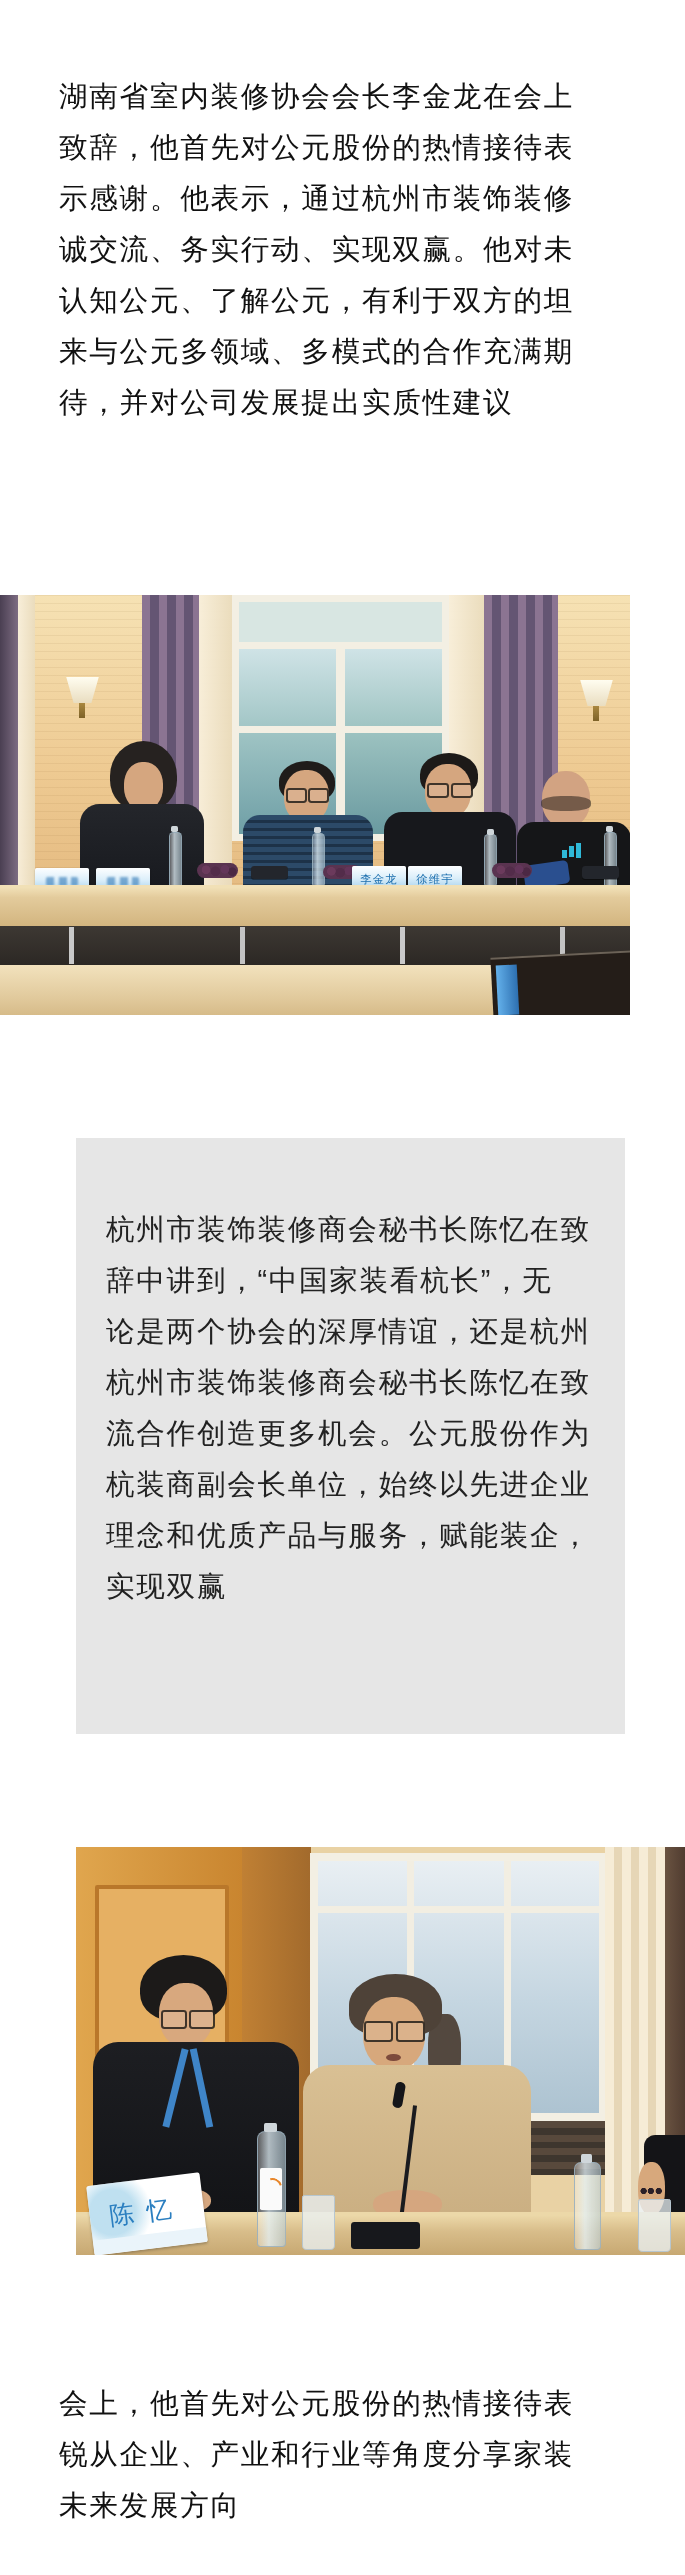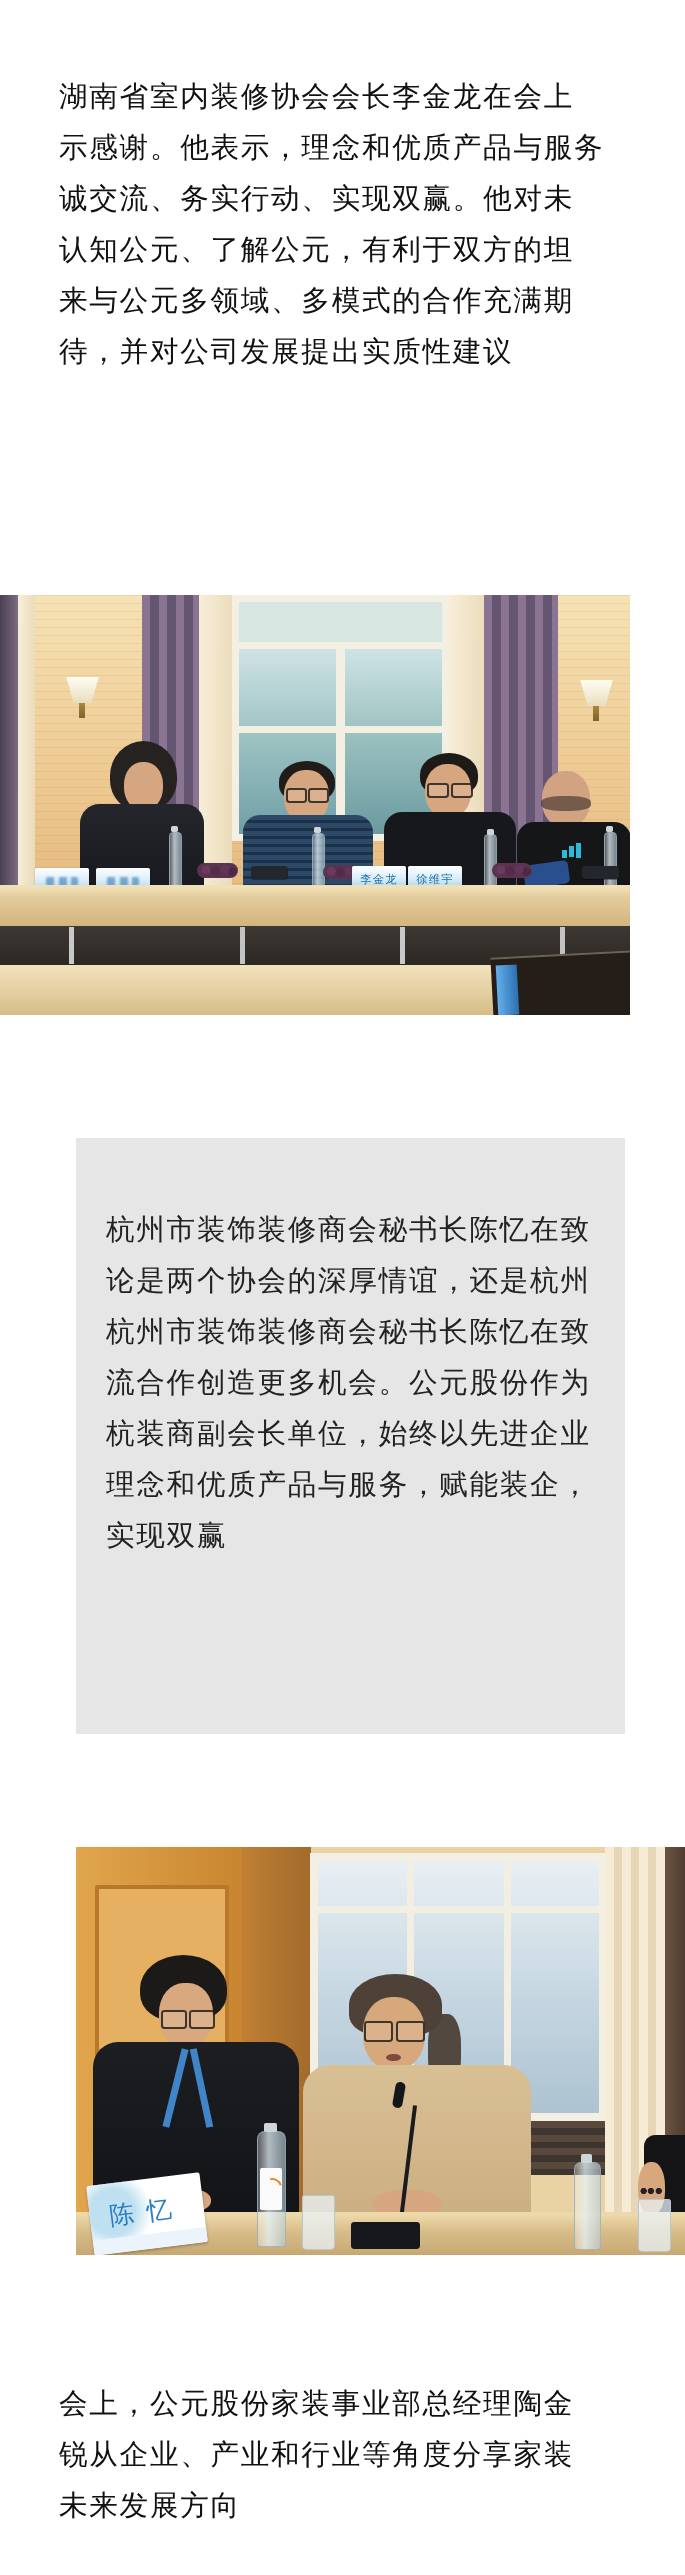--- a/index.html
+++ b/index.html
@@ -42,21 +42,22 @@
   .skin{background:#d5a67f;}
   .glasses{border:2.3px solid rgba(35,30,25,.85);border-radius:3.4px;background:rgba(255,255,255,.12);}
 </style>
 </head>
 <body>
 
 <div class="canvas">
 
   <section class="para" style="left:59px;top:71px;">
     <div class="line">湖南省室内装修协会会长李金龙在会上</div>
-    <div class="line">示感谢。他表示，理念和优质产品与服务</div>
+    <div class="line">致辞，他首先对公元股份的热情接待表</div>
+    <div class="line">示感谢。他表示，通过杭州市装饰装修</div>
     <div class="line">诚交流、务实行动、实现双赢。他对未</div>
     <div class="line">认知公元、了解公元，有利于双方的坦</div>
     <div class="line">来与公元多领域、多模式的合作充满期</div>
     <div class="line">待，并对公司发展提出实质性建议</div>
   </section>
 
   <figure class="photo" id="photo1" style="margin:0;">
     <div class="abs wood" style="left:0;top:0;width:630px;height:320px;"></div>
     <div class="abs" style="left:0;top:0;width:18px;height:300px;background:linear-gradient(90deg,#4a3f52,#7d6c82);"></div>
     <div class="abs sheer" style="left:18px;top:0;width:17px;height:297px;"></div>
@@ -135,20 +136,21 @@
     <div class="abs" style="left:240px;top:332px;width:4.6px;height:37px;background:#c3c3c3;"></div>
     <div class="abs" style="left:400px;top:332px;width:4.6px;height:37px;background:#c9c9c9;"></div>
     <div class="abs" style="left:560px;top:332px;width:4.6px;height:37px;background:#c3c3c3;"></div>
     <div class="abs" style="left:0;top:370px;width:630px;height:50px;background:linear-gradient(180deg,#f2e2bd,#e0c89a 70%,#d6bb89);"></div>
     <div class="abs" style="left:492px;top:359px;width:143px;height:63px;background:#241d18;transform:rotate(-3deg);border-top:2.9px solid #6b6257;"></div>
     <div class="abs" style="left:497px;top:370px;width:20.6px;height:50px;background:linear-gradient(90deg,#63b0ea,#2d6fb0);transform:rotate(-3deg);"></div>
   </figure>
 
   <section class="quote">
     <div class="line">杭州市装饰装修商会秘书长陈忆在致</div>
+    <div class="line">辞中讲到，“中国家装看杭长”，无</div>
     <div class="line">论是两个协会的深厚情谊，还是杭州</div>
     <div class="line">杭州市装饰装修商会秘书长陈忆在致</div>
     <div class="line">流合作创造更多机会。公元股份作为</div>
     <div class="line">杭装商副会长单位，始终以先进企业</div>
     <div class="line">理念和优质产品与服务，赋能装企，</div>
     <div class="line">实现双赢</div>
   </section>
 
   <figure class="photo" id="photo2" style="margin:0;">
     <div class="abs" style="left:0;top:0;width:166px;height:408px;background:linear-gradient(90deg,#e0a64e,#c9852f);"></div>
@@ -202,19 +204,19 @@
     <div class="abs" style="left:275px;top:375px;width:69px;height:27px;background:#17181c;border-radius:3.4px;"></div>
 
     <div class="abs" style="left:14.3px;top:332px;width:114px;height:70px;background:#fff;border-radius:2.3px;transform:rotate(-7deg);box-shadow:0 1.7px 2.9px rgba(0,0,0,.25);overflow:hidden;">
       <div class="abs" style="left:-17px;top:-11.4px;width:80px;height:80px;background:radial-gradient(circle,#bfe0f0 0 40%,rgba(191,224,240,0) 70%);"></div>
       <div class="abs" style="left:0;top:16px;width:114px;text-align:center;color:#2b7fc0;font-size:25px;letter-spacing:12.6px;font-weight:400;">陈忆</div>
       <div class="abs" style="left:0;top:55px;width:114px;height:15px;background:#eaf4fa;"></div>
     </div>
   </figure>
 
   <section class="para" style="left:59px;top:2378px;">
-    <div class="line">会上，公元股份家装事业部总经理陶金</div>
+    <div class="line">会上，他首先对公元股份的热情接待表</div>
     <div class="line">锐从企业、产业和行业等角度分享家装</div>
     <div class="line">未来发展方向</div>
   </section>
 
 </div>
 
 
 </body></html>

